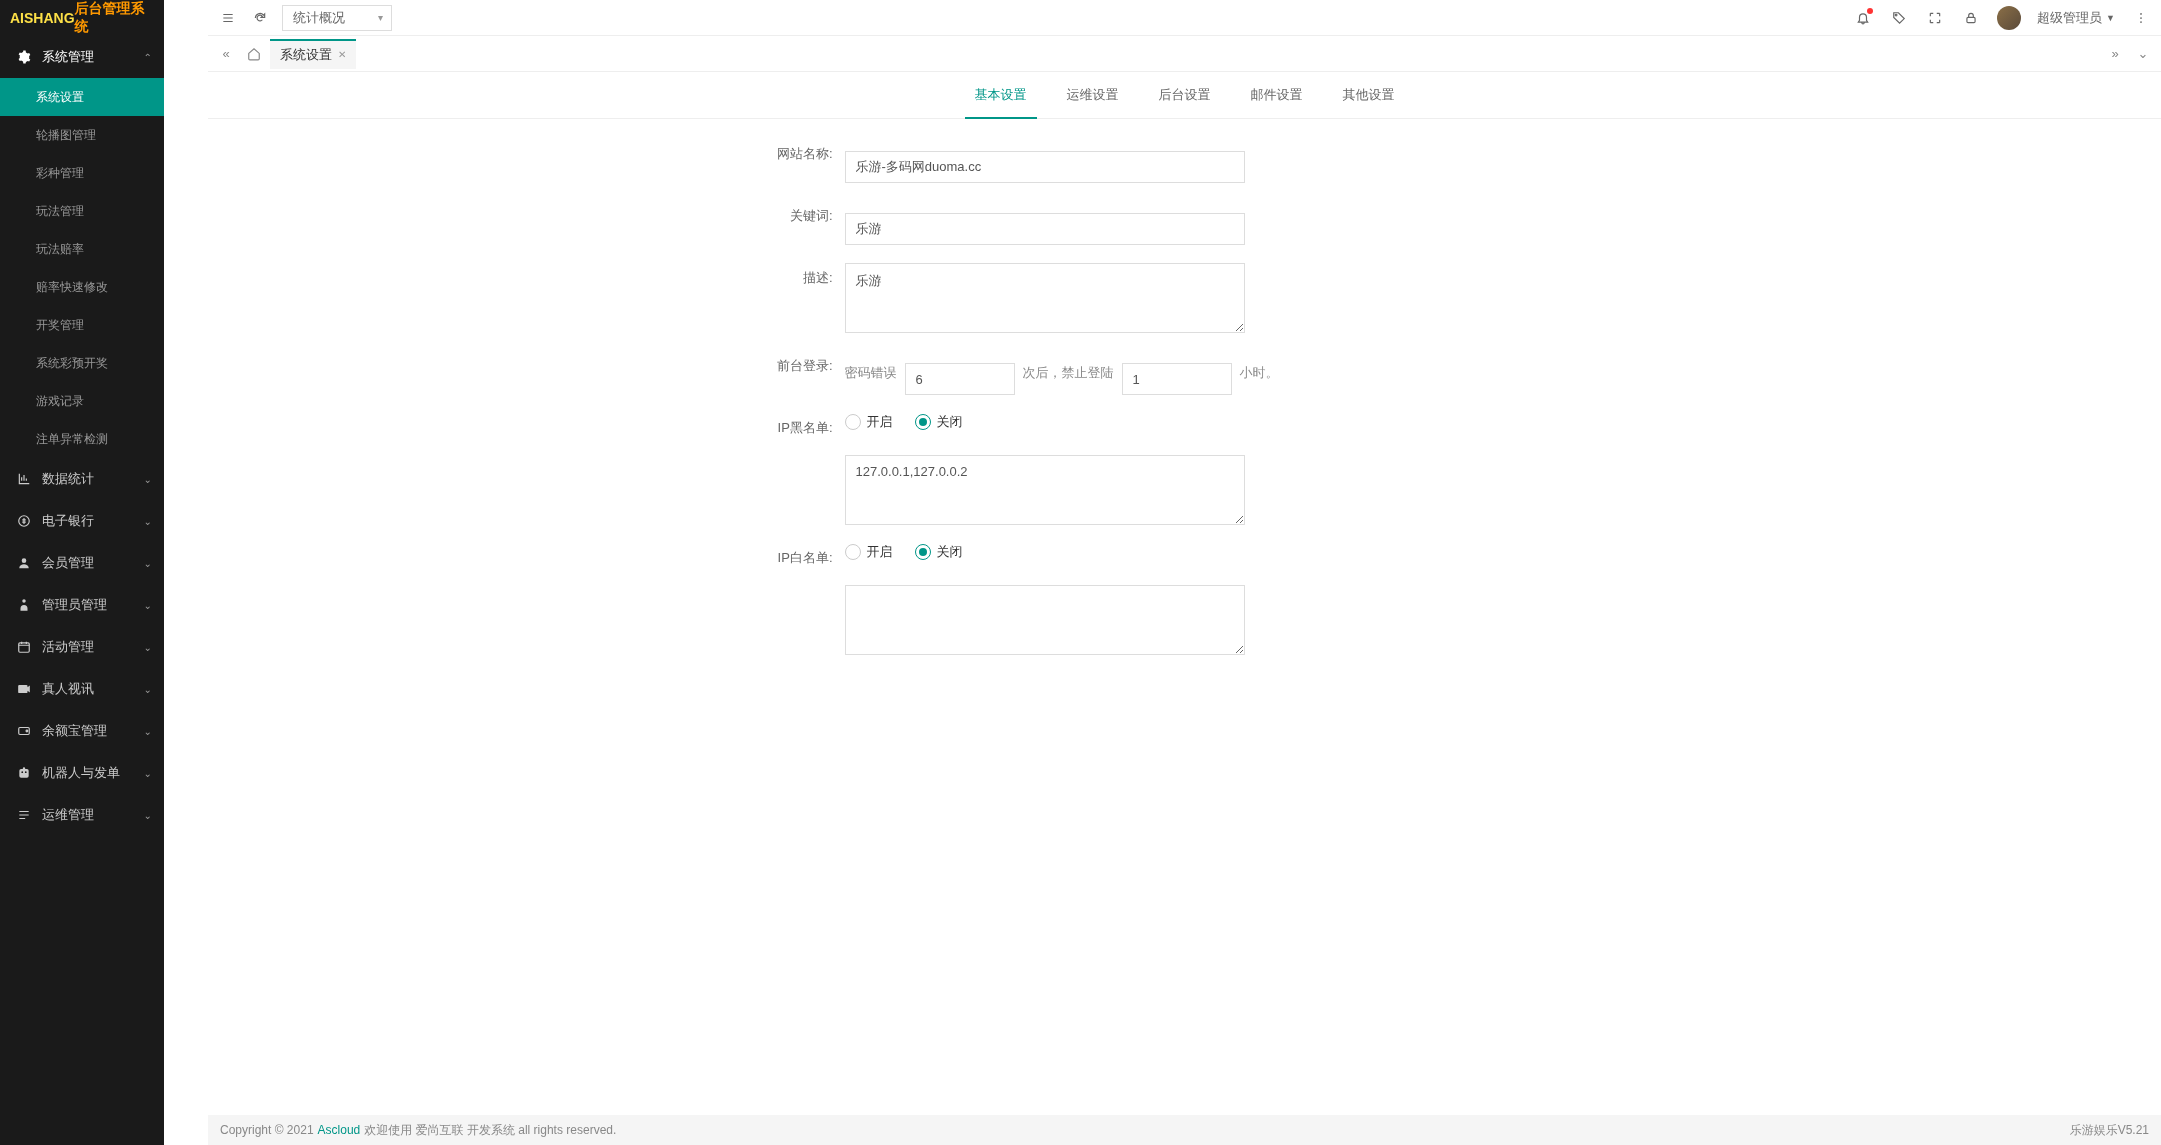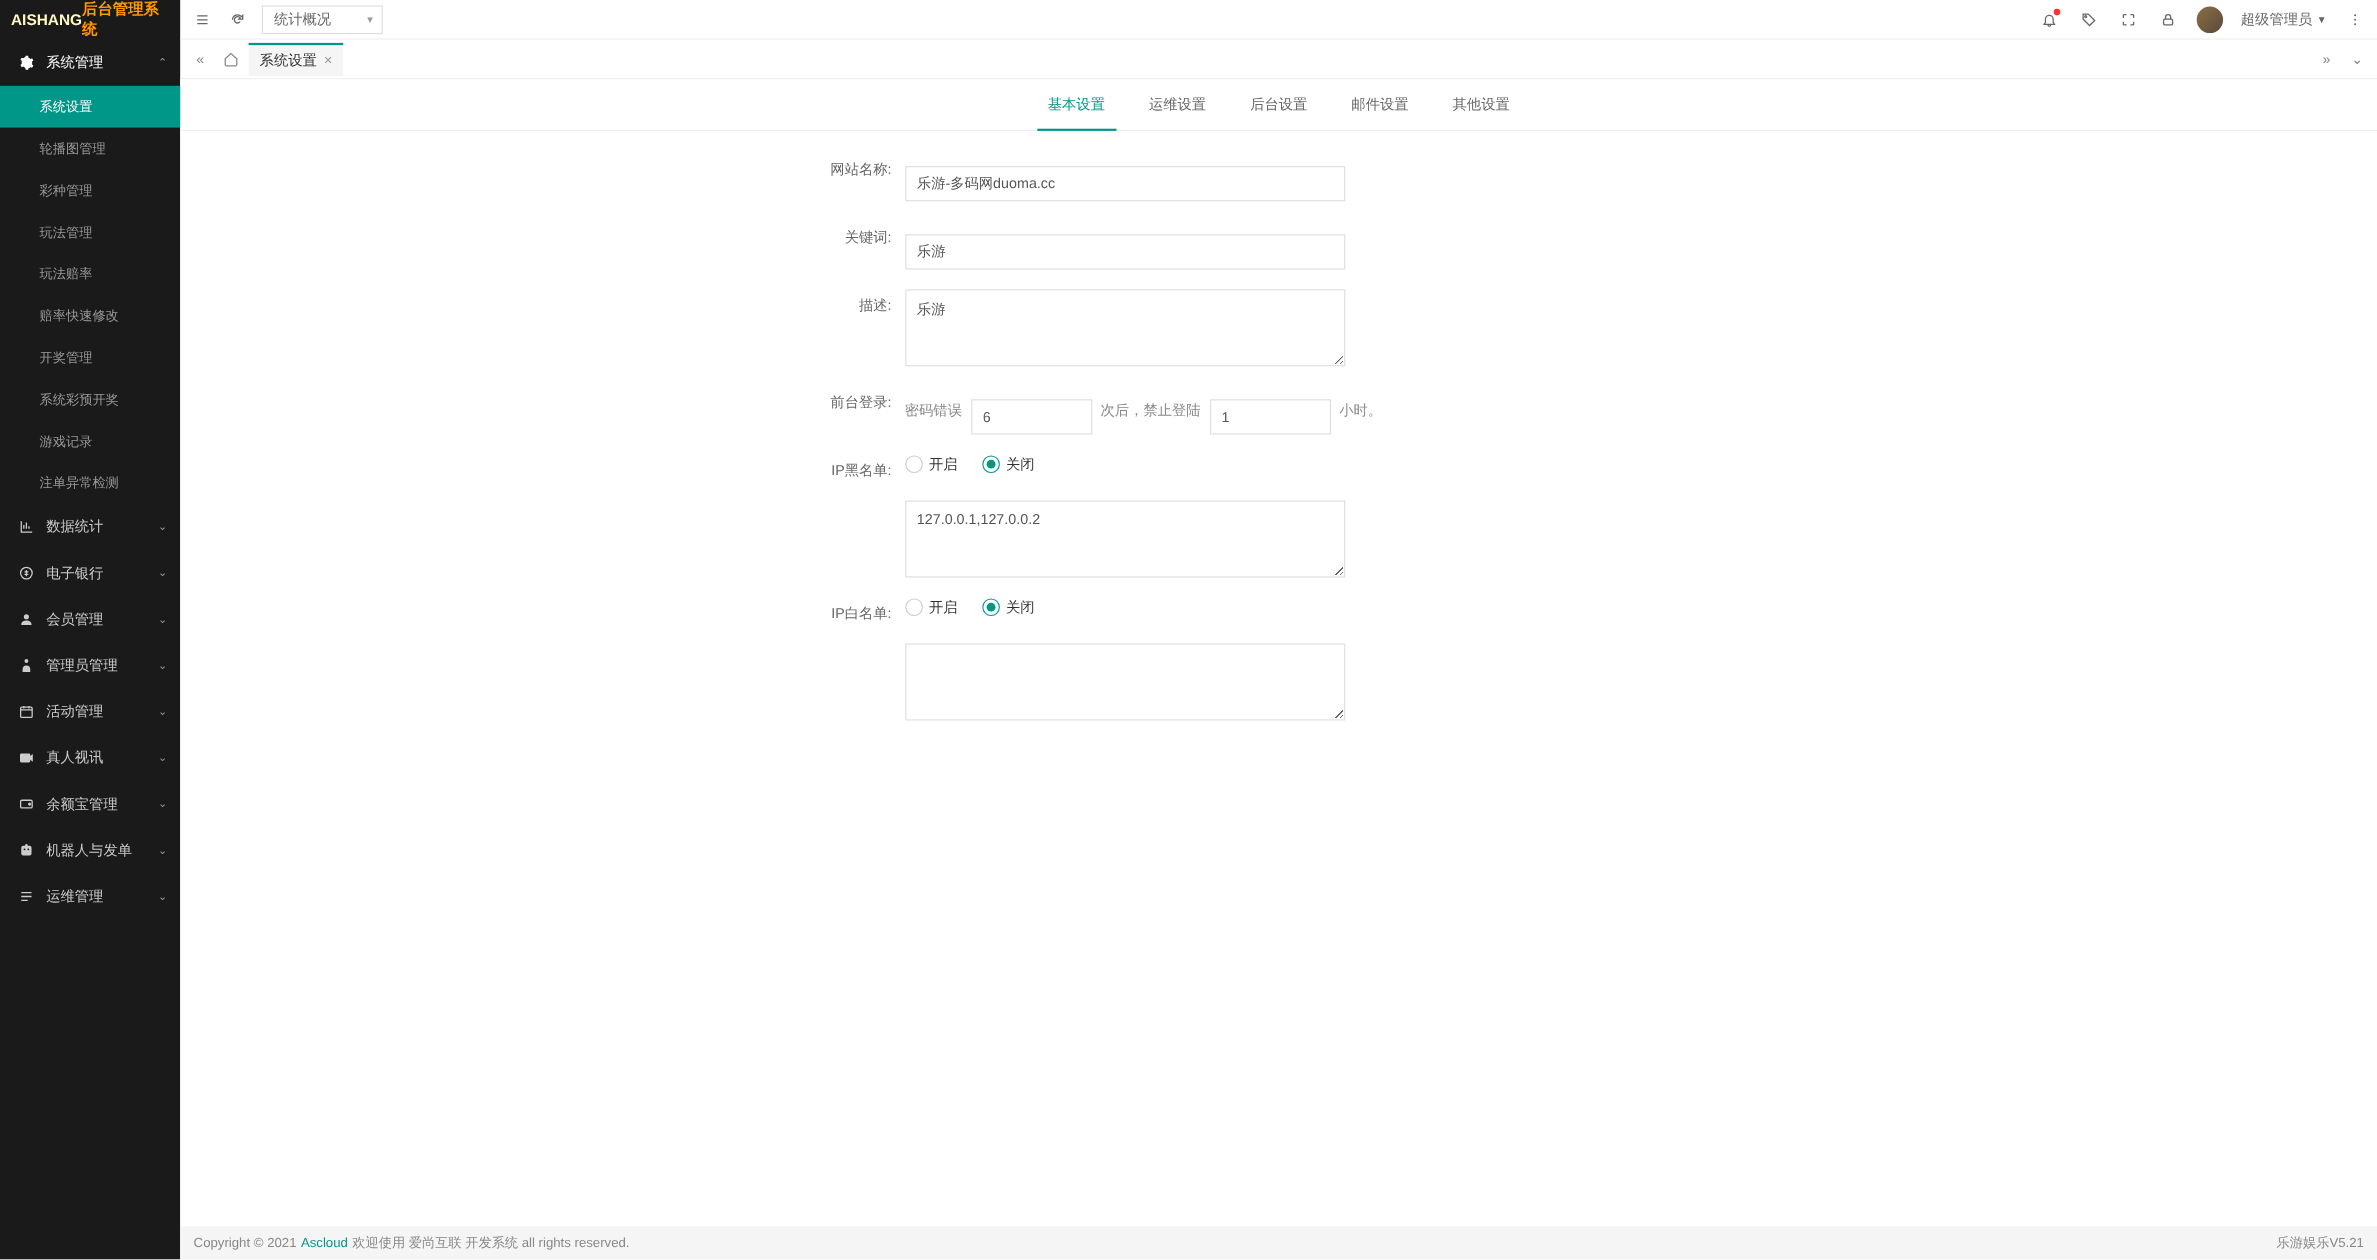--- a/index.html
+++ b/index.html
@@ -3,34 +3,34 @@
 <meta charset="utf-8">
 <style>
 * { margin: 0; padding: 0; box-sizing: border-box; }
 body { font-family: "Microsoft YaHei", Arial, sans-serif; font-size: 13px; color: #333; background: #f5f5f5; }
 
 .layout { display: flex; height: 100vh; }
 
 
 .sidebar { width: 164px; background: #1a1a1a; color: #999; display: flex; flex-direction: column; overflow-y: auto; }
 .logo { height: 36px; display: flex; align-items: center; padding: 0 10px; color: #fff; font-size: 14px; font-weight: bold; }
-.logo .red { color: #fef9c3; }
+.logo .red { color: #fde047; }
 .logo .orange { color: #ff9900; }
 .menu-item { display: flex; align-items: center; height: 42px; padding: 0 16px; cursor: pointer; color: #ccc; position: relative; }
 .menu-item.expanded { color: #fff; text-align: center; }
 .menu-item.active { background: #009688; color: #fff; }
 .menu-icon { width: 16px; height: 16px; margin-right: 10px; display: inline-flex; align-items: center; justify-content: center; }
 .menu-chevron { position: absolute; right: 12px; font-size: 10px; color: #999; }
 .submenu { display: none; }
 .submenu.open { display: block; }
 .submenu .menu-item { padding-left: 36px; color: #999; font-size: 12px; height: 38px; }
 .submenu .menu-item.active { background: #009688; color: #fff; }
 
 
-.main { flex: 1; display: flex; flex-direction: column; background: #fff; min-width: 0; }
+.main { flex: 1; display: flex; flex-direction: column; background: #fff; min-width: 0; padding-left: 44px; }
 .topbar { height: 36px; display: flex; align-items: center; padding: 0 10px; border-bottom: 1px solid #eee; gap: 12px; }
 .topbar-left { display: flex; align-items: center; gap: 12px; }
 .topbar-right { margin-left: auto; display: flex; align-items: center; gap: 16px; }
 .icon-btn { width: 20px; height: 20px; display: inline-flex; align-items: center; justify-content: center; cursor: pointer; color: #666; position: relative; }
 .badge-dot { position: absolute; top: 0; right: 0; width: 6px; height: 6px; background: #ff3333; border-radius: 50%; }
 .select-box { border: 1px solid #ddd; height: 26px; padding: 0 24px 0 10px; color: #666; display: flex; align-items: center; min-width: 110px; position: relative; cursor: pointer; }
 .select-box::after { content: "▾"; position: absolute; right: 8px; color: #999; font-size: 10px; }
 .avatar { width: 24px; height: 24px; border-radius: 50%; background: linear-gradient(135deg, #8b6f47, #5a4a3a); }
 .user-name { color: #666; cursor: pointer; display: flex; align-items: center; gap: 4px; }
 

